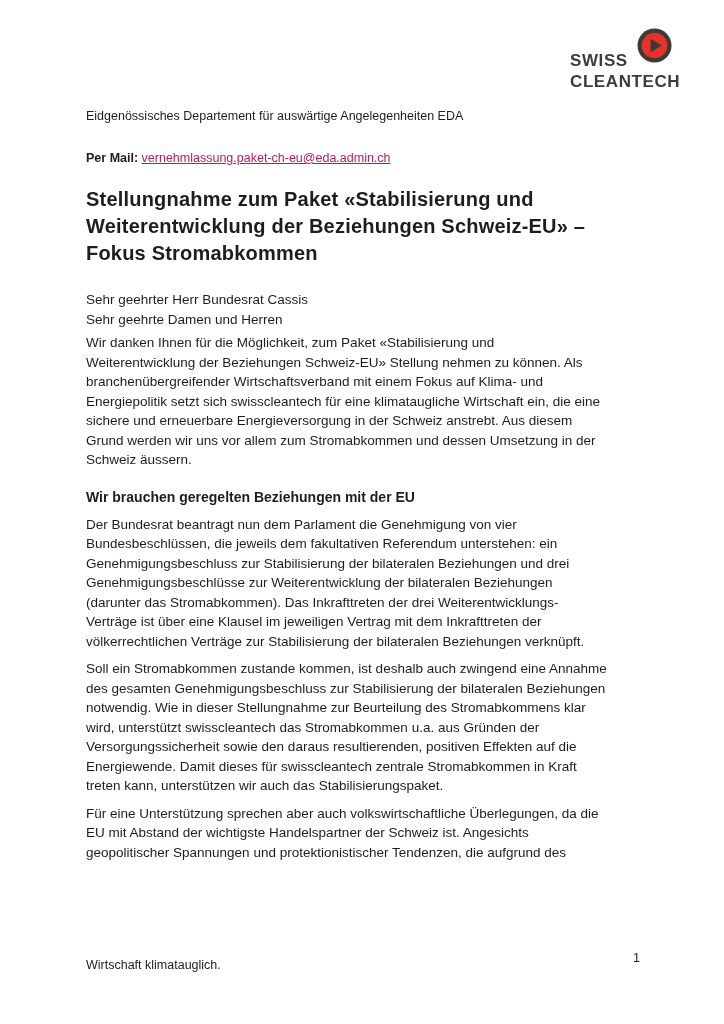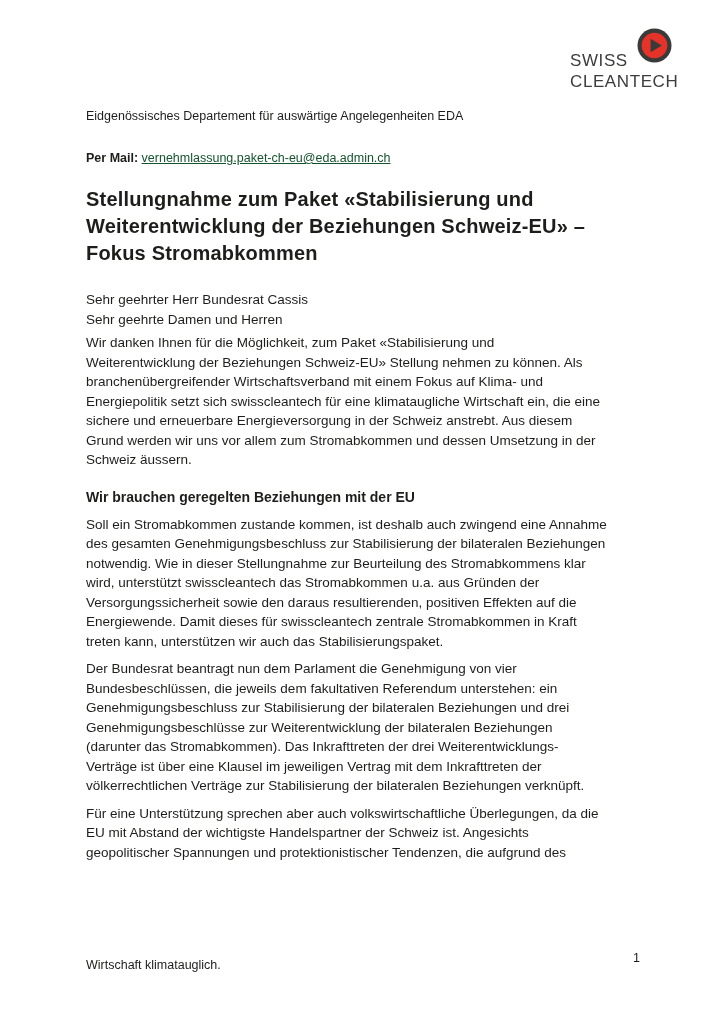--- a/index.html
+++ b/index.html
@@ -10,21 +10,21 @@
     background: #ffffff;
     font-family: "Liberation Sans", sans-serif;
     color: #1d1d1b;
     overflow: hidden;
   }
   
   .logo-text {
     position: absolute;
     top: 50px;
     left: 570px;
-    font-weight: 400;
+    font-weight: 700;
     font-size: 17px;
     line-height: 21px;
     letter-spacing: 0.6px;
     color: #3c3c3b;
   }
   .logo-icon {
     position: absolute;
     top: 28px;
     left: 637px;
     width: 35px;
@@ -42,21 +42,21 @@
     font-size: 12.5px;
     line-height: 16px;
   }
   .mail-line {
     margin-top: 26px;
     font-size: 12.5px;
     line-height: 16px;
   }
   .mail-label { font-weight: 700; }
   .mail-link {
-    color: #14532d;
+    color: #be185d;
     text-decoration: underline;
     cursor: pointer;
   }
   .dateline {
     margin-top: 22px;
     font-size: 13px;
     line-height: 17px;
   }
   .doc-title {
     margin-top: 20px;
@@ -133,35 +133,35 @@
 Weiterentwicklung der Beziehungen Schweiz-EU» Stellung nehmen zu können. Als
 branchenübergreifender Wirtschaftsverband mit einem Fokus auf Klima- und
 Energiepolitik setzt sich swisscleantech für eine klimataugliche Wirtschaft ein, die eine
 sichere und erneuerbare Energieversorgung in der Schweiz anstrebt. Aus diesem
 Grund werden wir uns vor allem zum Stromabkommen und dessen Umsetzung in der
 Schweiz äussern.</div>
 
     <h2 class="section-heading" style="margin-bottom:0;">Wir brauchen geregelten Beziehungen mit der EU</h2>
 
 
+    <div class="body-text para">Der Bundesrat beantragt nun dem Parlament die Genehmigung von vier
+Bundesbeschlüssen, die jeweils dem fakultativen Referendum unterstehen: ein
+Genehmigungsbeschluss zur Stabilisierung der bilateralen Beziehungen und drei
+Genehmigungsbeschlüsse zur Weiterentwicklung der bilateralen Beziehungen
+(darunter das Stromabkommen). Das Inkrafttreten der drei Weiterentwicklungs-
+Verträge ist über eine Klausel im jeweiligen Vertrag mit dem Inkrafttreten der
+völkerrechtlichen Verträge zur Stabilisierung der bilateralen Beziehungen verknüpft.</div>
+
     <div class="body-text para">Soll ein Stromabkommen zustande kommen, ist deshalb auch zwingend eine Annahme
 des gesamten Genehmigungsbeschluss zur Stabilisierung der bilateralen Beziehungen
 notwendig. Wie in dieser Stellungnahme zur Beurteilung des Stromabkommens klar
 wird, unterstützt swisscleantech das Stromabkommen u.a. aus Gründen der
 Versorgungssicherheit sowie den daraus resultierenden, positiven Effekten auf die
 Energiewende. Damit dieses für swisscleantech zentrale Stromabkommen in Kraft
 treten kann, unterstützen wir auch das Stabilisierungspaket.</div>
-
-    <div class="body-text para">Der Bundesrat beantragt nun dem Parlament die Genehmigung von vier
-Bundesbeschlüssen, die jeweils dem fakultativen Referendum unterstehen: ein
-Genehmigungsbeschluss zur Stabilisierung der bilateralen Beziehungen und drei
-Genehmigungsbeschlüsse zur Weiterentwicklung der bilateralen Beziehungen
-(darunter das Stromabkommen). Das Inkrafttreten der drei Weiterentwicklungs-
-Verträge ist über eine Klausel im jeweiligen Vertrag mit dem Inkrafttreten der
-völkerrechtlichen Verträge zur Stabilisierung der bilateralen Beziehungen verknüpft.</div>
 
     <div class="body-text para">Für eine Unterstützung sprechen aber auch volkswirtschaftliche Überlegungen, da die
 EU mit Abstand der wichtigste Handelspartner der Schweiz ist. Angesichts
 geopolitischer Spannungen und protektionistischer Tendenzen, die aufgrund des</div>
 
   </div>
 
   <div class="footer-slogan">Wirtschaft klimatauglich.</div>
   <div class="page-number">1</div>
 

